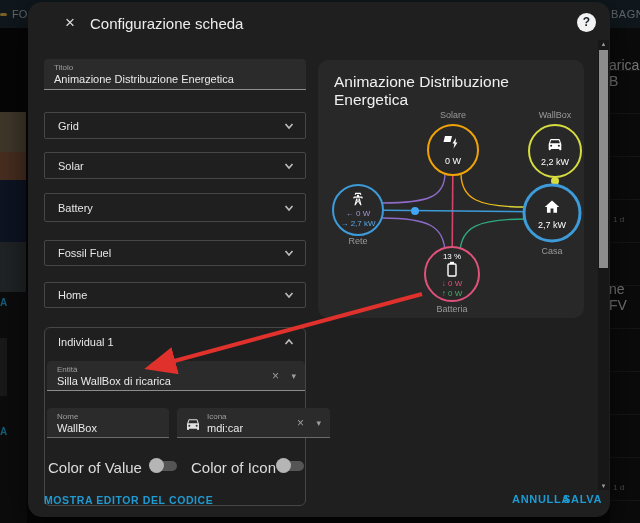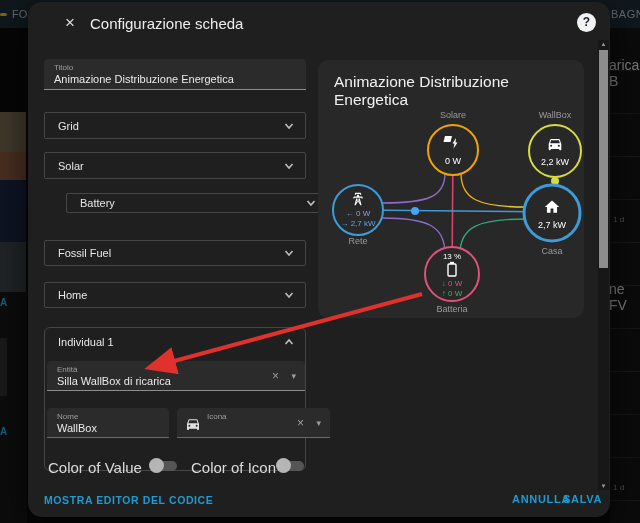--- a/index.html
+++ b/index.html
@@ -41,21 +41,21 @@
   .tfield .fvalue { font-size:11px; color:#e9e9e9; line-height:15px; white-space:nowrap; }
   .fclear { position:absolute; top:9px; font-size:12px; color:#9e9e9e; line-height:12px; }
   .fcaret { position:absolute; top:10px; font-size:9px; color:#9e9e9e; }
 
   
   .panel { position:absolute; left:16px; width:262px; border:1px solid #464646; border-radius:2px; background:transparent; }
   .panel-h { position:relative; height:100%; }
   .panel-label { position:absolute; left:13px; top:50%; transform:translateY(-50%); font-size:11px; color:#e6e6e6; }
   .panel-chev { position:absolute; right:10px; top:50%; transform:translateY(-50%); width:12px; height:12px; }
 
-  .ind-panel { position:absolute; left:16px; top:325px; width:262px; height:144px;
+  .ind-panel { position:absolute; left:16px; top:325px; width:262px; height:179px;
     border:1px solid #464646; border-radius:6px; }
   .ind-header { position:absolute; left:0; top:0; width:100%; height:28px; }
 
   
   .tgl-label { position:absolute; font-size:15px; color:#dcdcdc; }
   .switch { position:absolute; width:26px; height:10px; background:#555555; border-radius:6px; }
   .switch .thumb { position:absolute; left:-2px; top:-3px; width:15px; height:15px; border-radius:50%; background:#b5b5b5; }
 
   
   .link-btn { position:absolute; left:16px; top:492px; font-size:10.5px; font-weight:bold;
@@ -119,21 +119,21 @@
     </div>
   </div>
   <div class="panel" style="top:150px; height:27px;">
     <div class="panel-h">
       <span class="panel-label">Solar</span>
       <svg class="panel-chev" viewBox="0 0 12 12">
           <polyline points="2.5,4 6,8 9.5,4" fill="none" stroke="#bdbdbd" stroke-width="1.6"></polyline>
         </svg>
     </div>
   </div>
-  <div class="panel" style="top:191px; height:20px;margin-left:22px;">
+  <div class="panel" style="top:191px; height:29px;">
     <div class="panel-h">
       <span class="panel-label">Battery</span>
       <svg class="panel-chev" viewBox="0 0 12 12">
           <polyline points="2.5,4 6,8 9.5,4" fill="none" stroke="#bdbdbd" stroke-width="1.6"></polyline>
         </svg>
     </div>
   </div>
   <div class="panel" style="top:238px; height:26px;">
     <div class="panel-h">
       <span class="panel-label">Fossil Fuel</span>
@@ -169,20 +169,21 @@
     <div class="tfield" style="left:2px; top:80px; width:122px; height:30px; border-bottom-color:#6a6a6a;">
       <div class="flabel">Nome</div>
       <div class="fvalue">WallBox</div>
     </div>
 
     <div class="tfield" style="left:132px; top:80px; width:153px; height:30px; border-bottom-color:#6a6a6a; padding-left:30px;">
       <svg style="position:absolute; left:8px; top:8px;" width="16" height="16" viewBox="0 0 24 24">
         <path fill="#e0e0e0" d="M5,11L6.5,6.5H17.5L19,11M17.5,16A1.5,1.5 0 0,1 16,14.5A1.5,1.5 0 0,1 17.5,13A1.5,1.5 0 0,1 19,14.5A1.5,1.5 0 0,1 17.5,16M6.5,16A1.5,1.5 0 0,1 5,14.5A1.5,1.5 0 0,1 6.5,13A1.5,1.5 0 0,1 8,14.5A1.5,1.5 0 0,1 6.5,16M18.92,6C18.72,5.42 18.16,5 17.5,5H6.5C5.84,5 5.28,5.42 5.08,6L3,12V20A1,1 0 0,0 4,21H5A1,1 0 0,0 6,20V19H18V20A1,1 0 0,0 19,21H20A1,1 0 0,0 21,20V12L18.92,6Z"></path>
       </svg>
       <div class="flabel">Icona</div>
+      <div class="fvalue">mdi:car</div>
       <span class="fclear" style="right:26px;">×</span>
       <span class="fcaret" style="right:9px;">▾</span>
     </div>
 
     <div class="tgl-label" style="left:3px; top:131px;">Color of Value</div>
     <div class="switch" style="left:106px; top:133px;">
         <div class="thumb"></div>
       </div>
     <div class="tgl-label" style="left:146px; top:131px;text-align:center;">Color of Icon</div>
     <div class="switch" style="left:233px; top:133px;">

